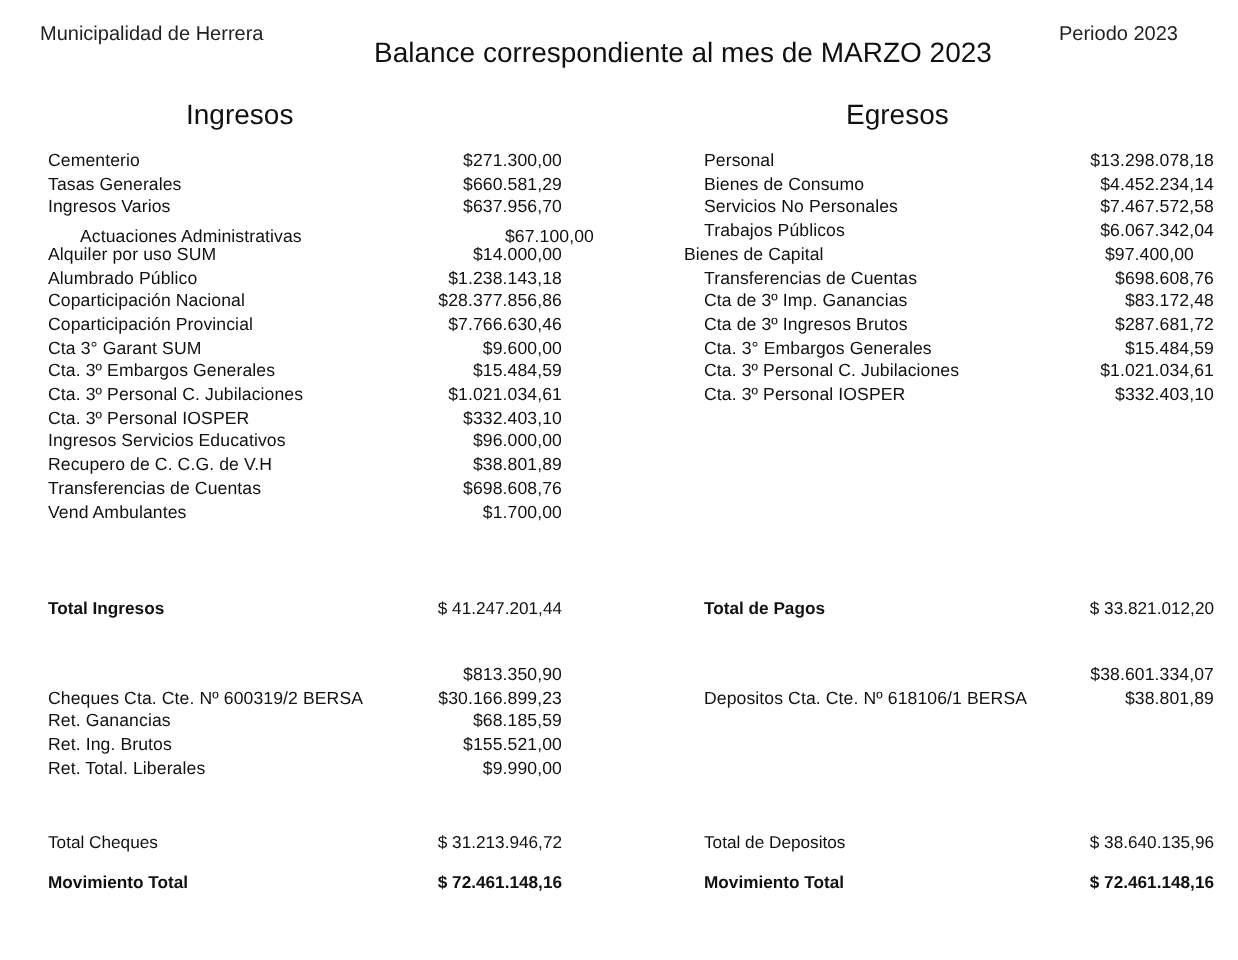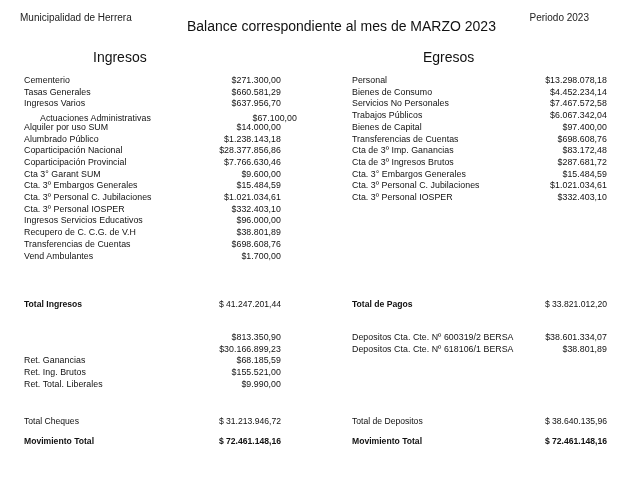--- a/index.html
+++ b/index.html
@@ -103,21 +103,21 @@
       <span class="val">$4.452.234,14</span>
     </div>
     <div class="row" style="left: 352px; width: 255px; top: 98.4px;">
       <span class="lbl">Servicios No Personales</span>
       <span class="val">$7.467.572,58</span>
     </div>
     <div class="row" style="left: 352px; width: 255px; top: 110.1px;">
       <span class="lbl">Trabajos Públicos</span>
       <span class="val">$6.067.342,04</span>
     </div>
-    <div class="row" style="left: 352px; width: 255px; top: 121.8px;">
+    <div class="row" style="left: 342px; width: 255px; top: 121.8px;">
       <span class="lbl">Bienes de Capital</span>
       <span class="val">$97.400,00</span>
     </div>
     <div class="row" style="left: 352px; width: 255px; top: 133.5px;">
       <span class="lbl">Transferencias de Cuentas</span>
       <span class="val">$698.608,76</span>
     </div>
     <div class="row" style="left: 352px; width: 255px; top: 145.2px;">
       <span class="lbl">Cta de 3º Imp. Ganancias</span>
       <span class="val">$83.172,48</span>
@@ -147,38 +147,38 @@
 <div class="tot bold" style="left:352px; top:299px; width:255px;">
   <span class="lbl">Total de Pagos</span>
   <span class="val" style="font-weight:normal;">$ 33.821.012,20</span>
 </div>
 
 <div id="chq-list">
     <div class="row" style="left: 24px; width: 257px; top: 332px;">
       <span class="val">$813.350,90</span>
     </div>
     <div class="row" style="left: 24px; width: 257px; top: 343.7px;">
+      <span class="lbl">Cheques Cta. Cte. Nº 600319/2 BERSA</span>
       <span class="val">$30.166.899,23</span>
     </div>
     <div class="row" style="left: 24px; width: 257px; top: 355.4px;">
       <span class="lbl">Ret. Ganancias</span>
       <span class="val">$68.185,59</span>
     </div>
     <div class="row" style="left: 24px; width: 257px; top: 367.1px;">
       <span class="lbl">Ret. Ing. Brutos</span>
       <span class="val">$155.521,00</span>
     </div>
     <div class="row" style="left: 24px; width: 257px; top: 378.8px;">
       <span class="lbl">Ret. Total. Liberales</span>
       <span class="val">$9.990,00</span>
     </div>
   </div>
 <div id="dep-list">
     <div class="row" style="left: 352px; width: 255px; top: 332px;">
-      <span class="lbl">Depositos Cta. Cte. Nº 600319/2 BERSA</span>
       <span class="val">$38.601.334,07</span>
     </div>
     <div class="row" style="left: 352px; width: 255px; top: 343.7px;">
       <span class="lbl">Depositos Cta. Cte. Nº 618106/1 BERSA</span>
       <span class="val">$38.801,89</span>
     </div>
   </div>
 
 <div class="tot" style="left:24px; top:416px; width:257px;">
   <span class="lbl">Total Cheques</span>

